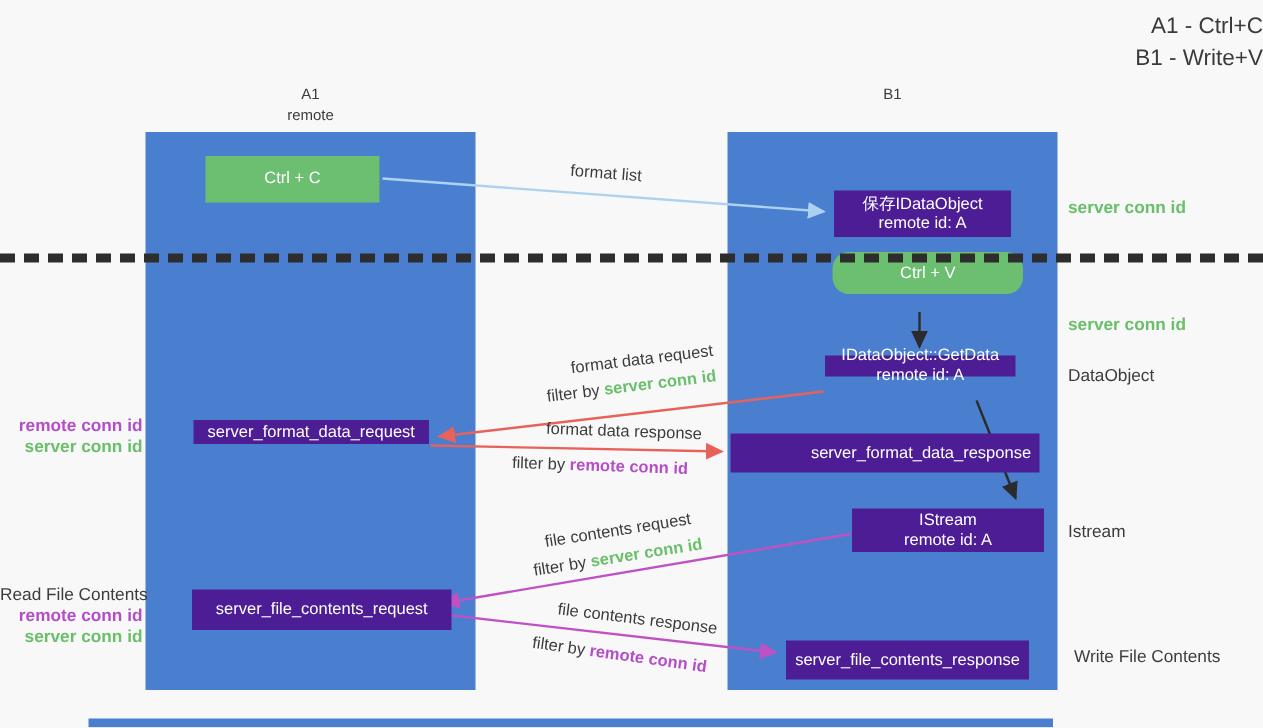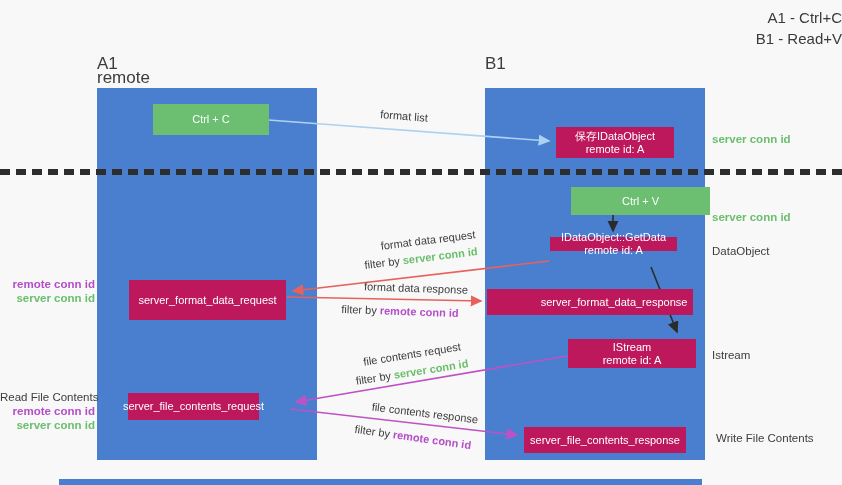--- a/index.html
+++ b/index.html
@@ -2,47 +2,47 @@
 <html><head>
 <meta charset="utf-8">
 <style>
   html,body{margin:0;padding:0;background:#f8f8f8;}
   .canvas{position:relative;width:842px;height:485px;background:#f8f8f8;overflow:hidden;
           font-family:"Liberation Sans",sans-serif;}
   .title{position:absolute;top:7px;left:0;width:100%;text-align:right;
          font-size:15px;line-height:21px;color:#3a3a3a;}
   .col{position:absolute;top:88px;width:220px;height:372px;background:#4a7fd0;}
   .col-a{left:97px;} .col-b{left:485px;}
-  .col-header{position:absolute;top:57px;width:220px;
-              font-size:17px;line-height:14px;color:#3c3c3c;}
+  .col-header{position:absolute;top:57px;width:220px;text-align:center;
+              font-size:10px;line-height:14px;color:#3c3c3c;}
   .arrows{position:absolute;left:0;top:0;z-index:2;pointer-events:none;}
   .box{position:absolute;z-index:3;display:flex;flex-direction:column;align-items:center;
        justify-content:center;color:#ffffff;text-align:center;font-size:11px;line-height:13px;
        white-space:nowrap;}
-  .green{background:#6cbe70;margin-left:16px;} .orange{background:#be185d;}
+  .green{background:#6cbe70;} .orange{background:#4c1d95;}
   .dashes{position:absolute;left:0;top:169px;width:842px;height:6px;z-index:4;
           background:repeating-linear-gradient(90deg,#2d2d2d 0 10px,transparent 10px 16px);}
   .alabel{position:absolute;z-index:3;font-size:11px;color:#3c3c3c;white-space:nowrap;
           transform:translate(-50%,-50%) rotate(var(--r,0deg));}
   .side{position:absolute;z-index:3;font-size:11.5px;color:#3c3c3c;white-space:nowrap;}
   .rlab{left:712px;} 
   .llab{left:0;width:95px;text-align:right;}
   .gtxt{color:#6abf6b;font-weight:bold;}
   .ptxt{color:#b44ec8;font-weight:bold;}
   .bottom-strip{position:absolute;left:59px;top:479px;width:643px;height:6px;
                 background:#4a7fd0;z-index:1;}
 </style>
 </head>
 <body>
 
 <div class="canvas">
 
   <div class="title">
     <div>A1 - Ctrl+C</div>
-    <div>B1 - Read+V</div>
+    <div>B1 - Write+V</div>
   </div>
 
   <div class="col-header" style="left:97px;">
     <div>A1</div>
     <div>remote</div>
   </div>
   <div class="col-header" style="left:485px;">
     <div>B1</div>
   </div>
 
@@ -75,38 +75,38 @@
 
   <div class="dashes"></div>
 
   <div class="box green" style="left:137px;top:104px;width:116px;height:31px;">
     <span>Ctrl + C</span>
   </div>
   <div class="box orange" style="left:556px;top:127px;width:118px;height:31px;">
     <span>保存IDataObject</span>
     <span>remote id: A</span>
   </div>
-  <div class="box green" style="left:555px;top:187px;width:139px;height:28px;">
+  <div class="box green" style="left:555px;top:168px;width:127px;height:28px;border-radius:11px;">
     <span>Ctrl + V</span>
   </div>
   <div class="box orange" style="left:550px;top:237px;width:127px;height:14px;">
     <span>IDataObject::GetData</span>
     <span>remote id: A</span>
   </div>
-  <div class="box orange" style="left:129px;top:280px;width:157px;height:40px;text-align:right;">
+  <div class="box orange" style="left:129px;top:280px;width:157px;height:16px;text-align:right;">
     <span>server_format_data_request</span>
   </div>
   <div class="box orange" style="left:487px;top:289px;width:158px;height:26px;padding-left:48px;">
     <span>server_format_data_response</span>
   </div>
   <div class="box orange" style="left:568px;top:339px;width:128px;height:29px;">
     <span>IStream</span>
     <span>remote id: A</span>
   </div>
-  <div class="box orange" style="left:128px;top:393px;width:131px;height:27px;">
+  <div class="box orange" style="left:128px;top:393px;width:173px;height:27px;">
     <span>server_file_contents_request</span>
   </div>
   <div class="box orange" style="left:524px;top:427px;width:162px;height:26px;">
     <span>server_file_contents_response</span>
   </div>
 
   <div class="alabel" style="left:404px;top:116px;--r:4.5deg;">format list</div>
 
   <div class="alabel" style="left:428px;top:240px;--r:-7deg;">format data request</div>
   <div class="alabel" style="left:421px;top:258px;--r:-7deg;">

